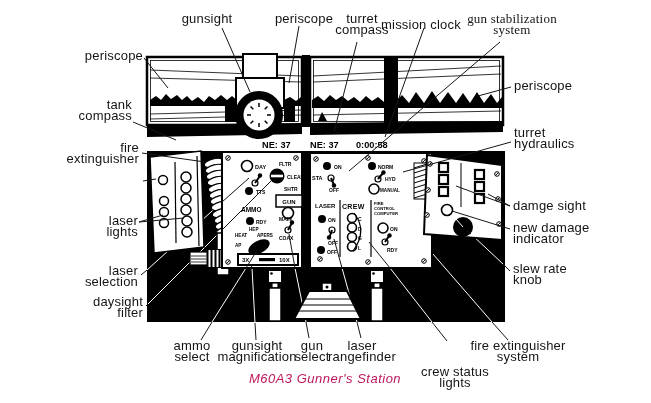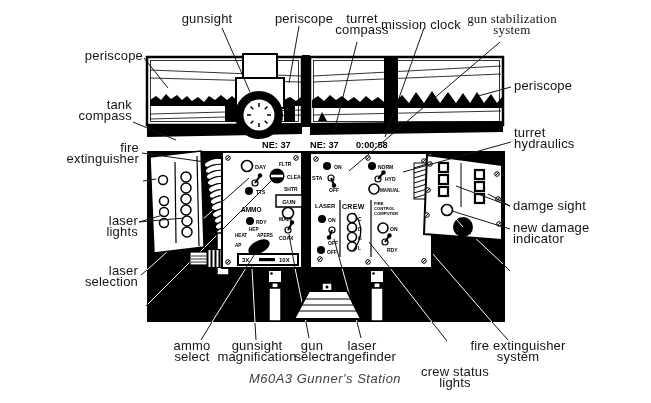--- a/index.html
+++ b/index.html
@@ -2,21 +2,21 @@
 <html><head>
 <meta charset="utf-8">
 <style>
   html,body{margin:0;padding:0;background:#fff;}
   .stage{position:relative;width:651px;height:403px;background:#ffffff;overflow:hidden;
          font-family:"Liberation Sans", sans-serif;}
   .stage svg{position:absolute;left:0;top:0;}
   .callout{position:absolute;font-size:13px;line-height:11px;color:#141414;
            white-space:pre-line;letter-spacing:0.2px;}
   .ta-c{text-align:center}.ta-r{text-align:right}.ta-l{text-align:left}
-  .caption{position:absolute;font-style:italic;font-size:13px;color:#404040;
+  .caption{position:absolute;font-style:italic;font-size:13px;color:#be185d;
            text-align:center;letter-spacing:0.5px;}
   svg text{font-family:"Liberation Sans", sans-serif;font-weight:bold;fill:#000;}
   .t42{font-size:4.2px}.t46{font-size:4.6px}.t5{font-size:5px}.t55{font-size:5.5px}
   .t6{font-size:6px}.t65{font-size:6.5px}.t7{font-size:7px;letter-spacing:.3px}
   .t9{font-size:9.2px}
   .ln{stroke:#000;fill:none}
   .lk{stroke:#161616;stroke-width:1;fill:none}
   .lw{stroke:#ffffff;stroke-width:1;fill:none}
   .wf{fill:#ffffff;stroke:#000;}
   .bk{fill:#000;stroke:none}
@@ -357,26 +357,30 @@
 system</div>
 <div class="callout ta-r" style="left:58px;top:50px;width:85px;">periscope</div>
 <div class="callout ta-r" style="left:45px;top:99px;width:87px;text-align:right;">tank
 compass</div>
 <div class="callout ta-r" style="left:40px;top:142px;width:99px;">fire
 extinguisher</div>
 <div class="callout ta-r" style="left:50px;top:215px;width:88px;">laser
 lights</div>
 <div class="callout ta-r" style="left:50px;top:265px;width:88px;">laser
 selection</div>
+<div class="callout ta-r" style="left:50px;top:296px;width:93px;">daysight
+filter</div>
 <div class="callout ta-l" style="left:514px;top:80px;width:80px;">periscope</div>
 <div class="callout ta-l" style="left:514px;top:127px;width:80px;">turret
 hydraulics</div>
 <div class="callout ta-l" style="left:513px;top:200px;width:90px;">damge sight</div>
 <div class="callout ta-l" style="left:513px;top:222px;width:95px;">new damage
 indicator</div>
+<div class="callout ta-l" style="left:513px;top:263px;width:80px;">slew rate
+knob</div>
 <div class="callout ta-c" style="left:160px;top:340px;width:64px;">ammo
 select</div>
 <div class="callout ta-c" style="left:211px;top:340px;width:92px;">gunsight
 magnification</div>
 <div class="callout ta-c" style="left:284px;top:340px;width:56px;">gun
 select</div>
 <div class="callout ta-c" style="left:323px;top:340px;width:78px;">laser
 rangefinder</div>
 <div class="callout ta-c" style="left:415px;top:340px;width:80px;margin-top:26px;">crew status
 lights</div>

